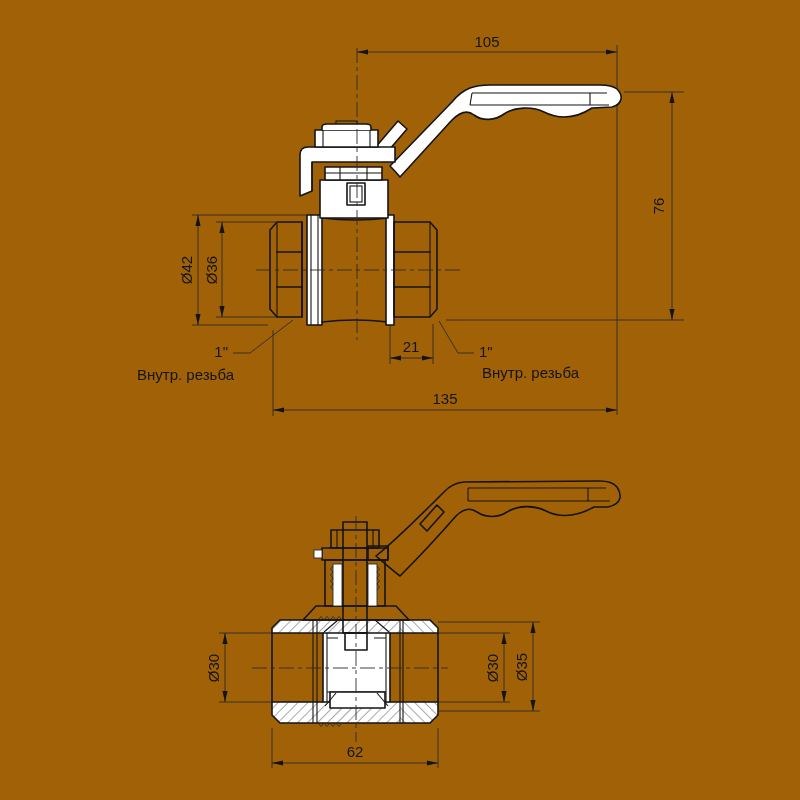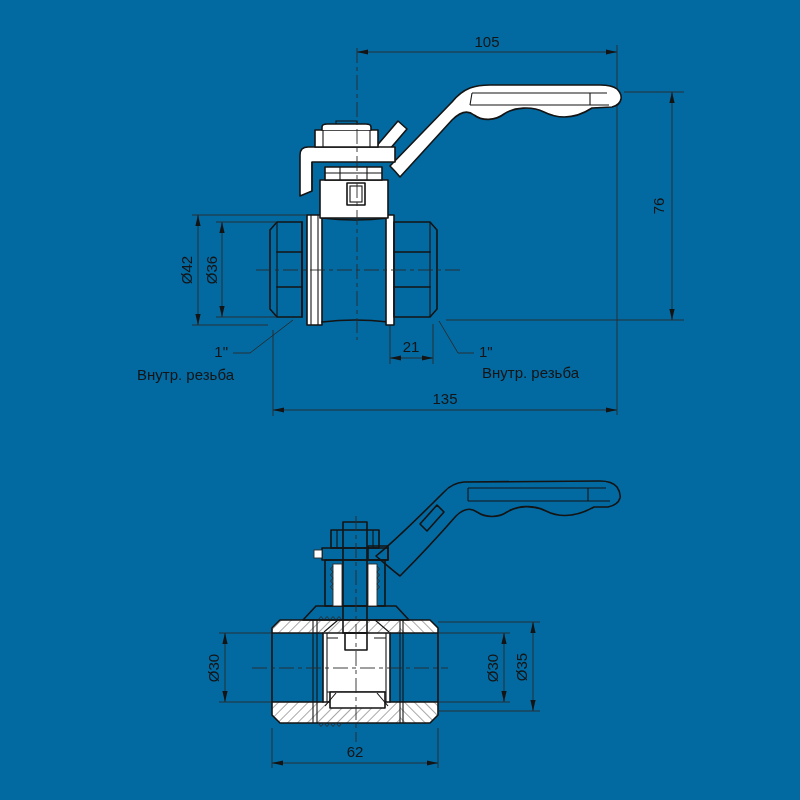--- a/index.html
+++ b/index.html
@@ -1,16 +1,16 @@
 <!DOCTYPE html>
 <html><head>
 <meta charset="utf-8">
 <style>
   html,body{margin:0;padding:0;background:#fff;}
-  .stage{width:800px;height:800px;background:#0369a1;position:relative;overflow:hidden;}
+  .stage{width:800px;height:800px;background:#a16207;position:relative;overflow:hidden;}
   svg{display:block;}
   .ol{stroke:#141414;stroke-width:1.6;fill:none;stroke-linejoin:round;stroke-linecap:round;}
   .ml{stroke:#141414;stroke-width:1.1;fill:none;}
   .tl{stroke:#2a2a2a;stroke-width:0.9;fill:none;}
   .cl{stroke:#2a2a2a;stroke-width:0.9;fill:none;stroke-dasharray:15 4 4 4;}
   .arr{fill:#141414;stroke:none;}
   .wf{fill:#ffffff;}
   text{font-family:"Liberation Sans","DejaVu Sans",sans-serif;font-size:15px;fill:#141414;}
 </style>
 </head>

